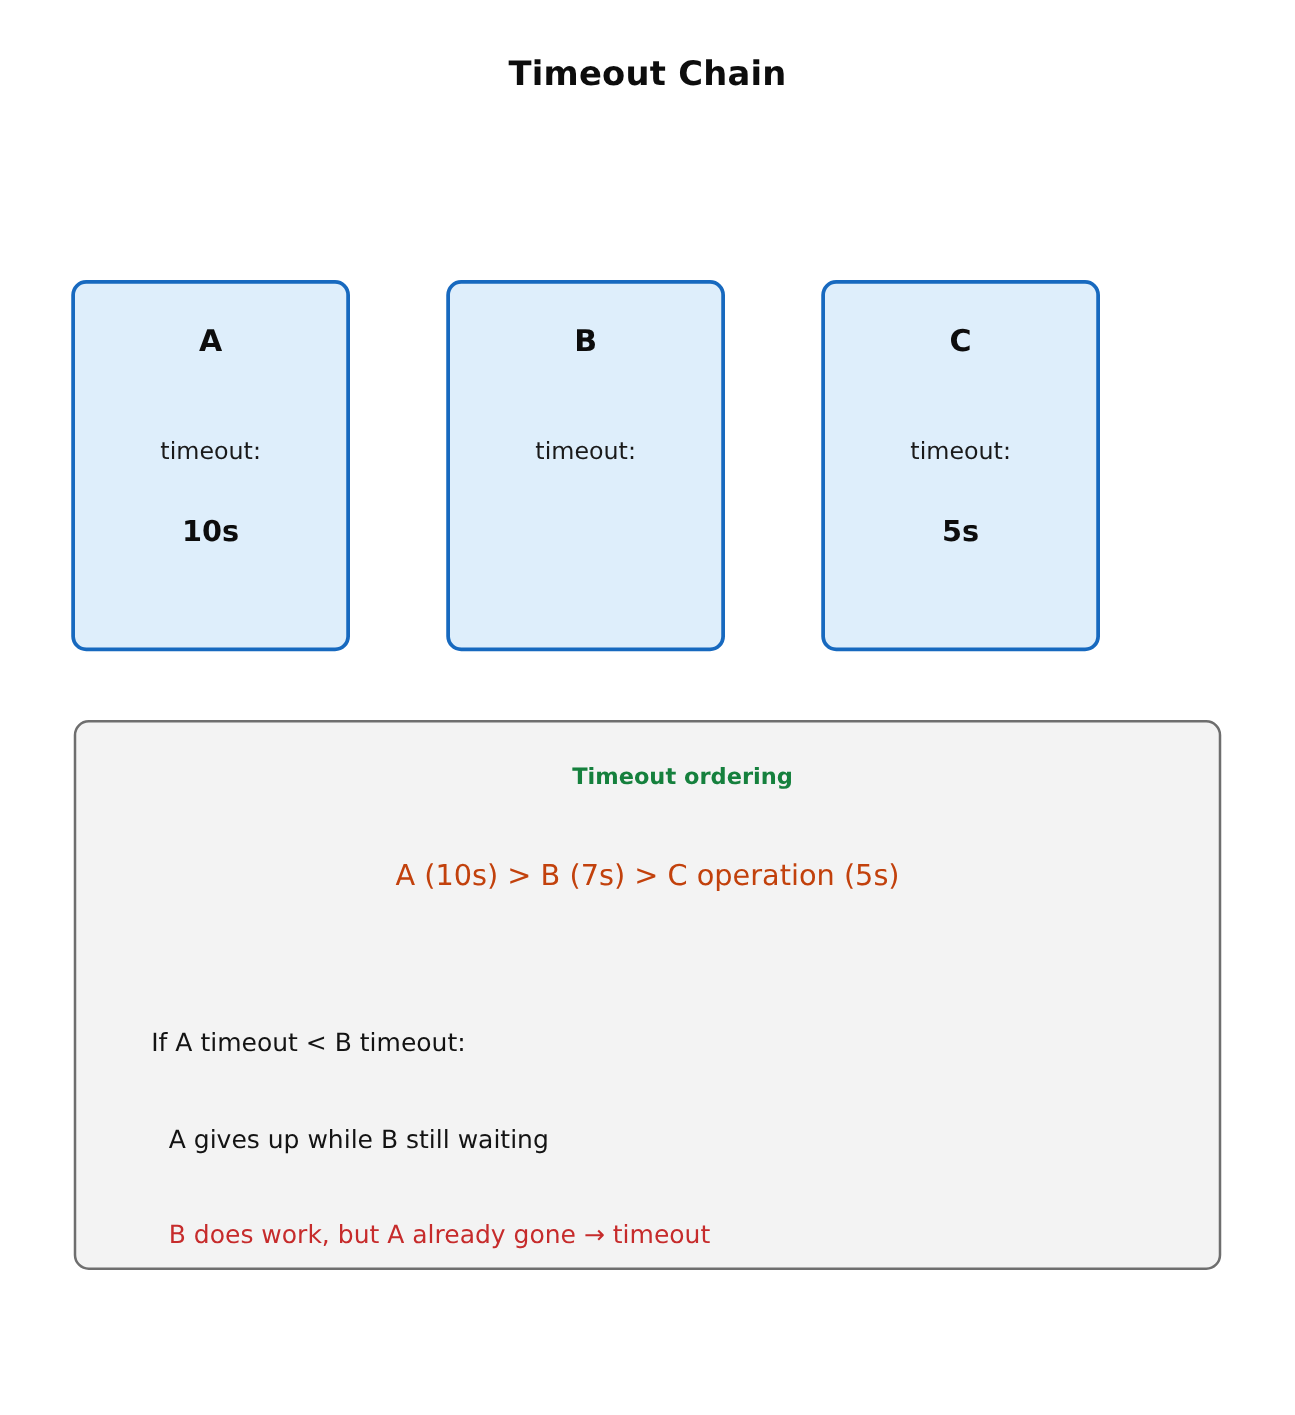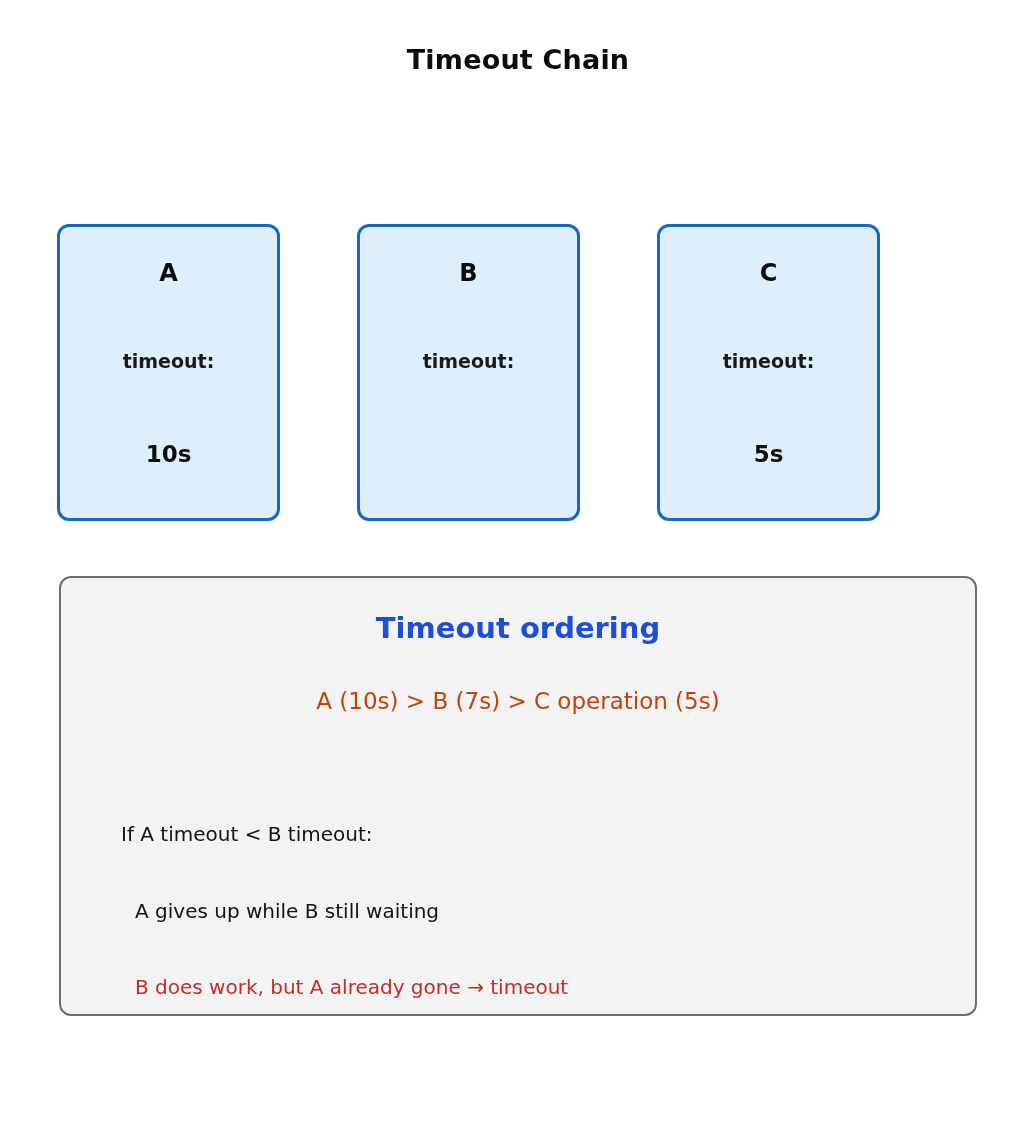--- a/index.html
+++ b/index.html
@@ -62,33 +62,32 @@
     font-weight: bold;
     color: #0d0d0d;
   }
   .node-caption {
     position: absolute;
     left: 0;
     top: 123px;
     width: 100%;
     text-align: center;
     font-size: 19px;
-    font-weight: bold;
+    font-weight: normal;
     color: #1a1a1a;
   }
   .node-value {
     position: absolute;
     left: 0;
     top: 186px;
     width: 100%;
     text-align: center;
     font-size: 23px;
     font-weight: bold;
     color: #0d0d0d;
-    margin-top: 28px;
   }
 
   
   .edge-arrow {
     position: absolute;
     top: 357px;
     width: 90px;
     height: 24px;
   }
   .edge-arrow.e0 { left: 269px; }
@@ -106,23 +105,24 @@
     border-radius: 12px;
     background: #f3f3f3;
   }
 
   #panel-heading {
     position: absolute;
     left: 0;
     top: 33px;
     width: 100%;
     text-align: center;
-    font-size: 29px;
+    font-size: 18px;
     font-weight: bold;
-    color: #1d4ed8;
+    color: #15803d;
+    padding-left: 28px;
   }
 
   #panel-formula {
     position: absolute;
     left: 0;
     top: 110px;
     width: 100%;
     text-align: center;
     font-size: 23px;
     font-weight: normal;

